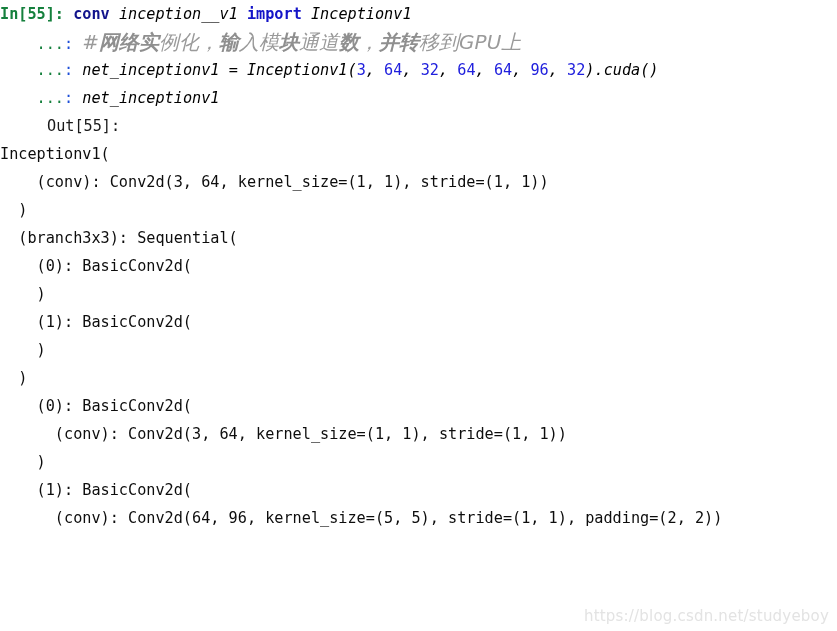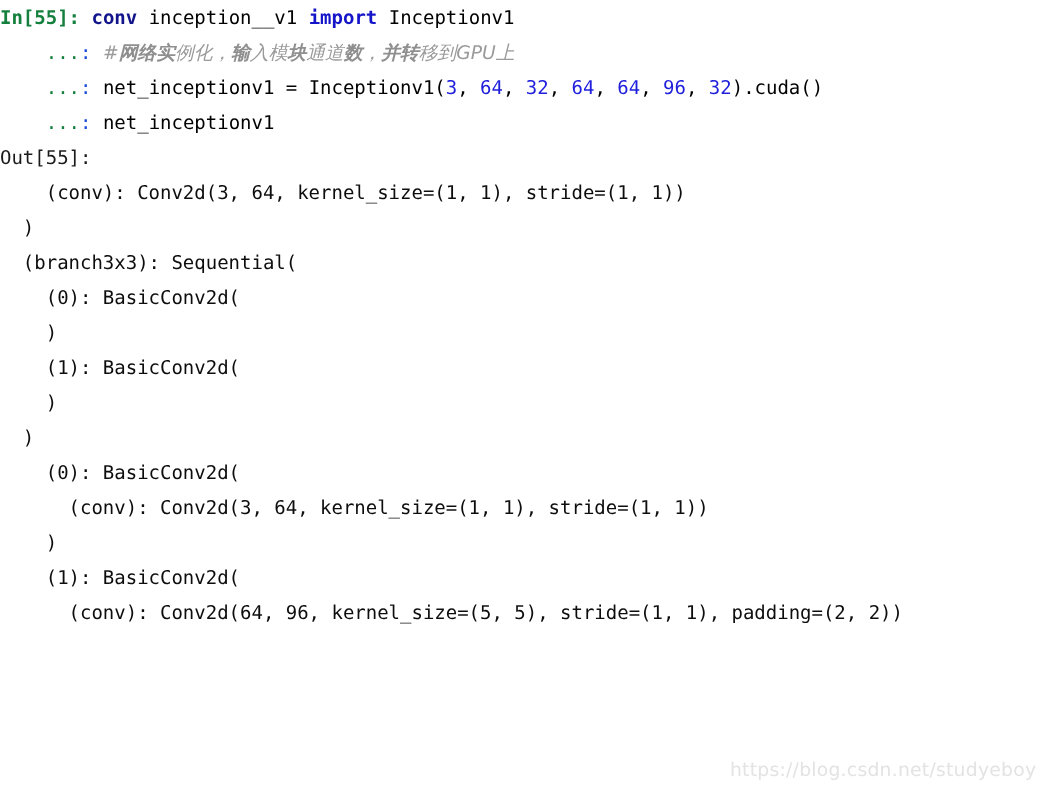--- a/index.html
+++ b/index.html
@@ -34,40 +34,42 @@
     font-weight: bold;
   }
   .prompt-cont-dots {
     color: #15803d;
   }
   .prompt-cont-colon {
     color: #1d4ed8;
   }
   .prompt-out {
     color: #1a1a1a;
+    margin-left: 47px;
   }
   .kw {
     color: #12148c;
     font-weight: bold;
   }
   .kw-import {
     color: #1414c8;
     font-weight: bold;
   }
   .num {
     color: #2020dd;
   }
   .plain {
     color: #000000;
+    font-style: italic;
   }
   .comment {
     color: #9a9a9a;
     font-style: italic;
     font-family: "DejaVu Sans", "Liberation Sans", sans-serif;
-    font-size: 15px;
+    font-size: 20px;
   }
   .comment .em {
     font-weight: bold;
     color: #8f8f8f;
   }
   .out-block .code-line {
     color: #0d0d0d;
     font-size: 15.2px;
   }
   .watermark {
@@ -95,20 +97,21 @@
     <div class="code-line"><span class="plain">    </span><span class="prompt-cont-dots">...</span><span class="prompt-cont-colon">:</span><span class="plain"> </span><span class="comment"><span>#</span><span class="em">网络实</span><span>例化，</span><span class="em">输</span><span>入模</span><span class="em">块</span><span>通道</span><span class="em">数</span><span>，</span><span class="em">并转</span><span>移到GPU上</span></span></div>
 
     <div class="code-line"><span class="plain">    </span><span class="prompt-cont-dots">...</span><span class="prompt-cont-colon">:</span><span class="plain"> </span><span class="plain">net_inceptionv1 = Inceptionv1(</span><span class="num">3</span><span class="plain">, </span><span class="num">64</span><span class="plain">, </span><span class="num">32</span><span class="plain">, </span><span class="num">64</span><span class="plain">, </span><span class="num">64</span><span class="plain">, </span><span class="num">96</span><span class="plain">, </span><span class="num">32</span><span class="plain">).cuda()</span></div>
 
     <div class="code-line"><span class="plain">    </span><span class="prompt-cont-dots">...</span><span class="prompt-cont-colon">:</span><span class="plain"> </span><span class="plain">net_inceptionv1</span></div>
 
   </div>
 
   <div class="out-block">
     <div class="code-line"><span class="prompt-out">Out[55]:</span></div>
+    <div class="code-line">Inceptionv1(</div>
     <div class="code-line">    (conv): Conv2d(3, 64, kernel_size=(1, 1), stride=(1, 1))</div>
     <div class="code-line">  )</div>
     <div class="code-line">  (branch3x3): Sequential(</div>
     <div class="code-line">    (0): BasicConv2d(</div>
     <div class="code-line">    )</div>
     <div class="code-line">    (1): BasicConv2d(</div>
     <div class="code-line">    )</div>
     <div class="code-line">  )</div>
     <div class="code-line">    (0): BasicConv2d(</div>
     <div class="code-line">      (conv): Conv2d(3, 64, kernel_size=(1, 1), stride=(1, 1))</div>

